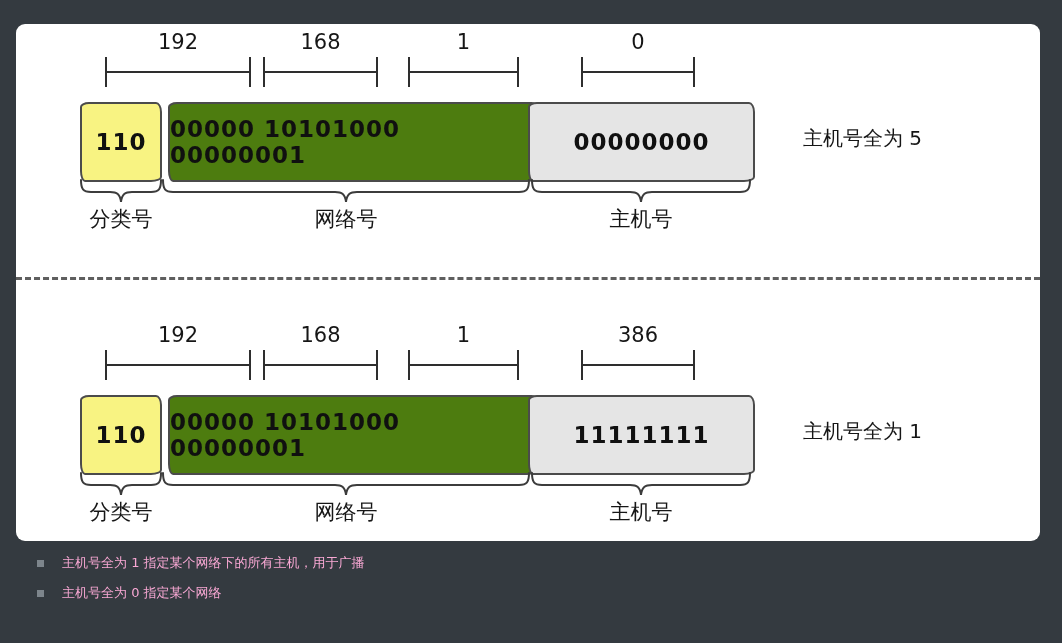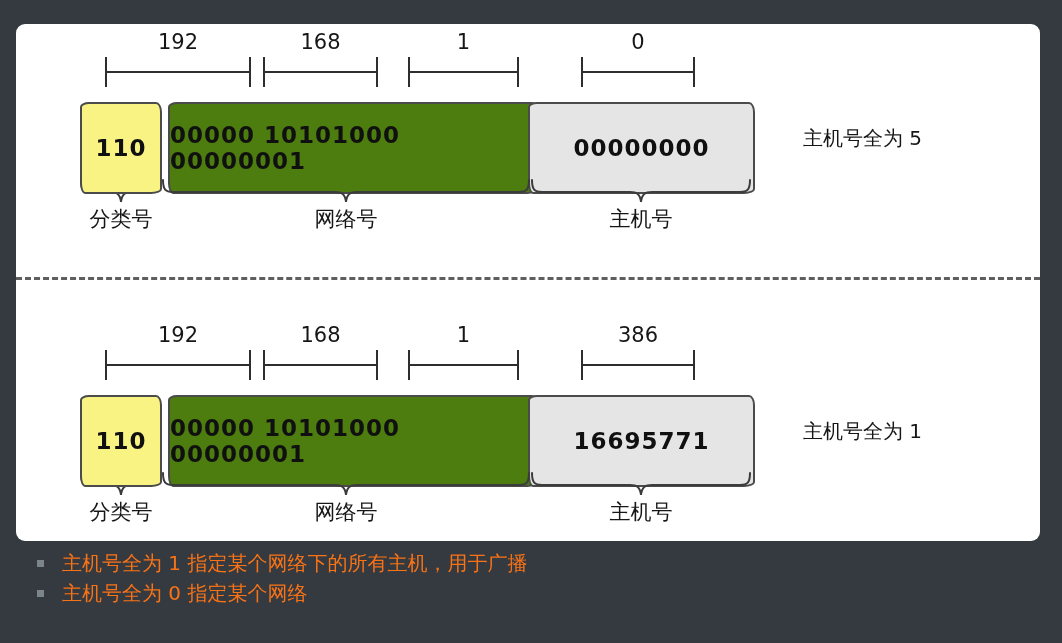--- a/index.html
+++ b/index.html
@@ -44,21 +44,21 @@
   .ruler-label {
     position: absolute;
     left: -30px; right: -30px; top: -27px;
     text-align: center;
     font-size: 21px;
     color: #161616;
   }
   
   .box {
     position: absolute;
-    top: 69px; height: 92px;
+    top: 69px; height: 80px;
     box-sizing: border-box;
     border: 2px solid #4b4b4b;
     display: flex; align-items: center; justify-content: center;
     font-weight: bold;
     font-size: 23px;
     letter-spacing: 1px;
     color: #101010;
     
     border-radius: 9px 6px 11px 5px / 5px 10px 5px 11px;
   }
@@ -88,22 +88,22 @@
   }
   
   .notes {
     position: absolute;
     left: 37px; top: 548px;
   }
   .note-item {
     display: flex;
     align-items: center;
     height: 30px;
-    font-size: 20px;
-    color: #f97316;
+    font-size: 13px;
+    color: #f9a8d4;
     white-space: nowrap;
   }
   .bullet-square {
     width: 7px; height: 7px;
     background: #7d858c;
     margin-right: 18px;
     flex: 0 0 auto;
   }
 </style>
 </head>
@@ -167,21 +167,21 @@
       <div class="ruler-mid"></div>
       <div class="ruler-label">1</div>
     </div>
     <div class="ruler-seg" style="left:565px;width:114px">
       <div class="ruler-mid"></div>
       <div class="ruler-label">386</div>
     </div>
 
     <div class="box box-class">110</div>
     <div class="box box-network">00000 10101000 00000001</div>
-    <div class="box box-host">16695771</div>
+    <div class="box box-host">11111111</div>
 
     <svg class="brace" style="left:64px" width="82" height="26">
       <path d="M 1,2 C 1,11 3,14 11,14 L 30,14 C 37,14 40,16 41,24 C 42,16 45,14 52,14 L 71,14 C 79,14 81,11 81,2" fill="none" stroke="#3c3c3c" stroke-width="2" stroke-linecap="round"></path>
     </svg>
     <svg class="brace" style="left:146px" width="368" height="26">
       <path d="M 1,2 C 1,11 3,14 11,14 L 173,14 C 180,14 183,16 184,24 C 185,16 188,14 195,14 L 357,14 C 365,14 367,11 367,2" fill="none" stroke="#3c3c3c" stroke-width="2" stroke-linecap="round"></path>
     </svg>
     <svg class="brace" style="left:515px" width="221" height="26">
       <path d="M 1,2 C 1,11 3,14 11,14 L 99,14 C 106,14 109,16 110,24 C 111,16 114,14 121,14 L 209,14 C 217,14 219,11 219,2" fill="none" stroke="#3c3c3c" stroke-width="2" stroke-linecap="round"></path>
     </svg>

